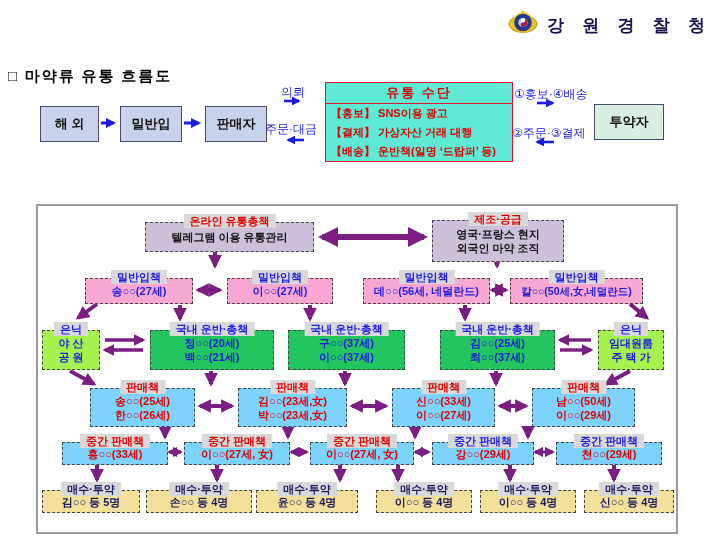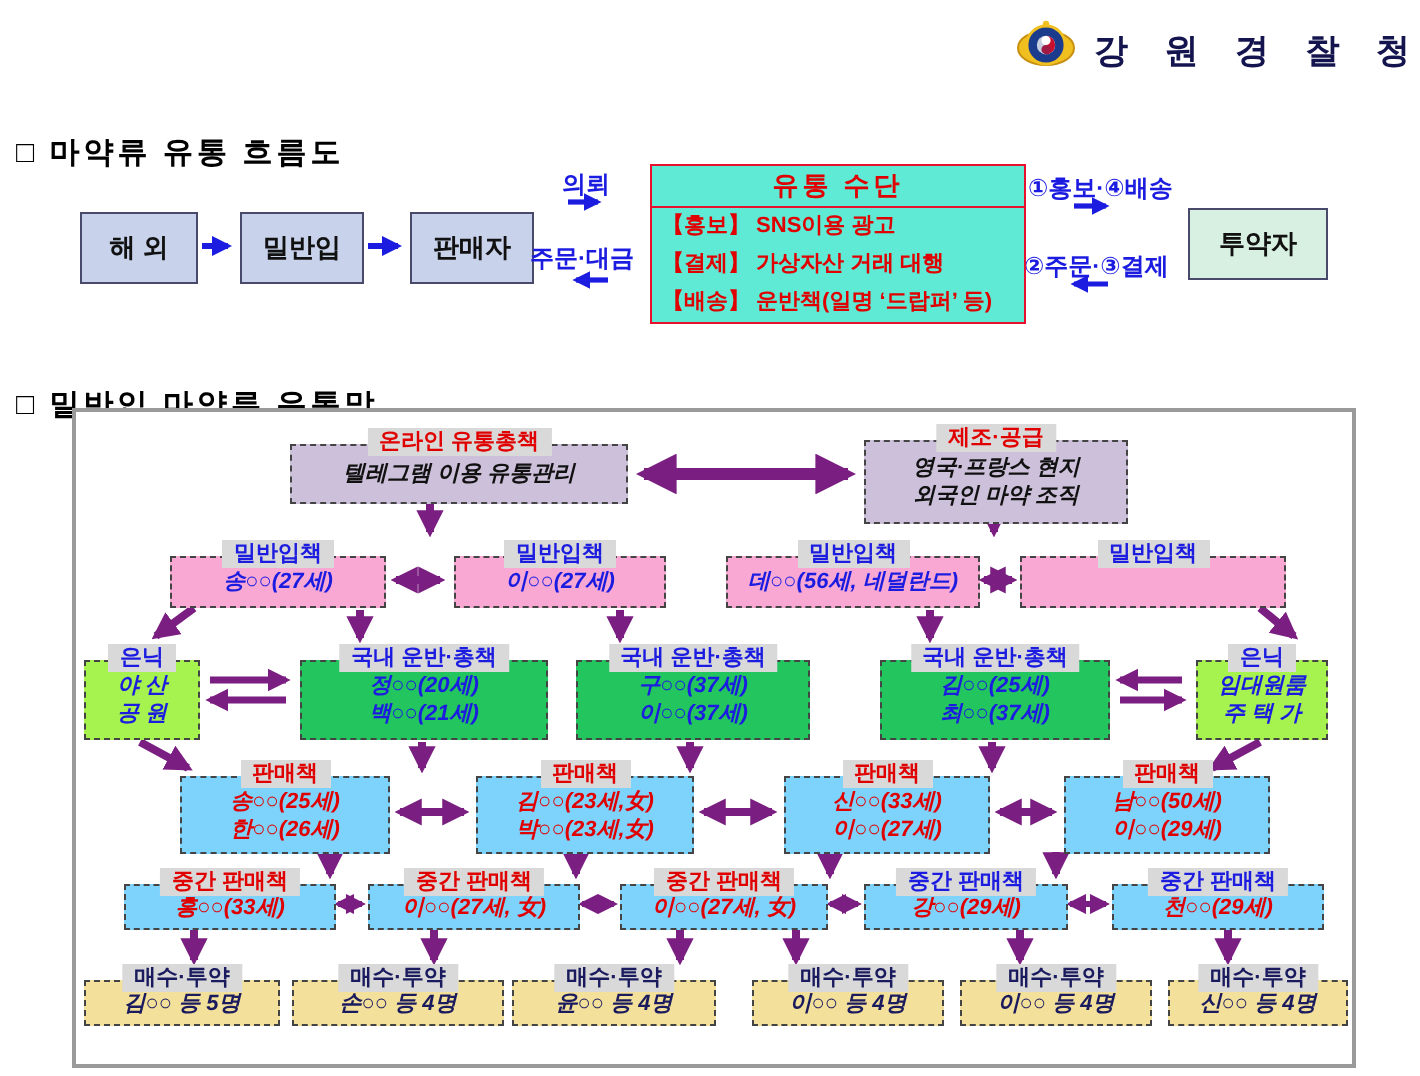--- a/index.html
+++ b/index.html
@@ -8,32 +8,32 @@
   
   .agency{position:absolute;top:8px;left:508px;display:flex;align-items:center;gap:9px;}
   .agency-name{font-family:"Liberation Serif","DejaVu Serif",serif;font-size:17px;font-weight:bold;
                color:#14144e;letter-spacing:7px;white-space:nowrap;}
   .sec-title{position:absolute;left:8px;font-family:"Liberation Serif","DejaVu Serif",serif;
              font-size:15px;font-weight:bold;color:#000;letter-spacing:2px;white-space:nowrap;margin-top:15px;}
   
   .fbox{position:absolute;height:34px;border:1.6px solid #49496b;background:#C8D2EB;color:#111;
         display:flex;align-items:center;justify-content:center;font-size:13px;font-weight:bold;white-space:nowrap;}
   .fbox.mint{background:#D8F0E1;}
-  .blab{position:absolute;color:#1C1CE0;font-size:12px;font-weight:bold;white-space:nowrap;}
+  .blab{position:absolute;color:#1C1CE0;font-size:12px;font-weight:normal;white-space:nowrap;}
   .methods{position:absolute;left:325px;top:82px;width:186px;border:1.6px solid #E8112D;background:#5eead4;z-index:4;}
   .methods-title{color:#E00000;font-weight:bold;text-align:center;font-size:13px;line-height:20px;
                  border-bottom:1.2px solid #E8112D;letter-spacing:2px;}
   .m-item{color:#E00000;font-weight:bold;font-size:11px;line-height:19px;padding-left:5px;white-space:nowrap;}
   
   .net{position:absolute;left:36px;top:204px;width:638px;height:326px;border:2px solid #9a9a9a;z-index:1;background:#fff;}
   .node{position:absolute;border:1px dashed #444;display:flex;flex-direction:column;justify-content:center;
         align-items:center;z-index:5;font-weight:bold;text-align:left;}
   .tag{position:absolute;top:-9px;left:50%;transform:translateX(-50%);background:#D9D9D9;
        font-size:11px;font-weight:bold;line-height:14px;padding:0 6px;white-space:nowrap;z-index:6;}
-  .line{font-size:11px;line-height:14px;white-space:nowrap;font-style:italic;}
+  .line{font-size:11px;line-height:14px;white-space:nowrap;}
   .c-red{color:#E00000}.c-blue{color:#1C1CE0}.c-navy{color:#1A1A5E}.c-black{color:#111}
   .bg-lav{background:#CCC0DA}.bg-tan{background:#f9a8d4}.bg-green{background:#A6F24F}
   .bg-peach{background:#22c55e}.bg-yellow{background:#7dd3fc}.bg-gold{background:#F3E09A}
   .arrows{position:absolute;left:0;top:0;z-index:4;pointer-events:none;}
 </style>
 </head>
 <body>
 
 <div class="page">
 
@@ -64,21 +64,20 @@
   <span class="blab" style="left:514px;top:86px">①홍보·④배송</span>
   <span class="blab" style="left:512px;top:125px">②주문·③결제</span>
 
   <div class="methods">
     <div class="methods-title">유통 수단</div>
     <div class="m-item">【홍보】 SNS이용 광고</div>
     <div class="m-item">【결제】 가상자산 거래 대행</div>
     <div class="m-item">【배송】 운반책(일명 ‘드랍퍼’ 등)</div>
   </div>
 
-  <div class="sec-title" style="top:178px">□ 밀반입 마약류 유통망</div>
   <div class="net"></div>
 
   <div class="node bg-lav" style="left:145px;top:222px;width:167px;height:28px">
     <span class="tag c-red">온라인 유통총책</span>
     <div class="line c-black">텔레그램 이용 유통관리</div>
   </div>
   <div class="node bg-lav" style="left:432px;top:220px;width:130px;height:40px">
     <span class="tag c-red">제조·공급</span>
     <div class="line c-black">영국·프랑스 현지</div>
     <div class="line c-black">외국인 마약 조직</div>
@@ -91,20 +90,21 @@
   <div class="node bg-tan" style="left:227px;top:278px;width:104px;height:24px">
     <span class="tag c-blue">밀반입책</span>
     <div class="line c-blue">이○○(27세)</div>
   </div>
   <div class="node bg-tan" style="left:363px;top:278px;width:125px;height:24px">
     <span class="tag c-blue">밀반입책</span>
     <div class="line c-blue">데○○(56세, 네덜란드)</div>
   </div>
   <div class="node bg-tan" style="left:510px;top:278px;width:131px;height:24px">
     <span class="tag c-blue">밀반입책</span>
+    <div class="line c-blue" style="font-size:10.5px">칼○○(50세,女,네덜란드)</div>
   </div>
 
   <div class="node bg-green" style="left:42px;top:330px;width:56px;height:38px">
     <span class="tag c-blue">은닉</span>
     <div class="line c-blue">야 산</div>
     <div class="line c-blue">공 원</div>
   </div>
   <div class="node bg-peach" style="left:150px;top:330px;width:122px;height:38px">
     <span class="tag c-blue">국내 운반·총책</span>
     <div class="line c-blue">정○○(20세)</div>

